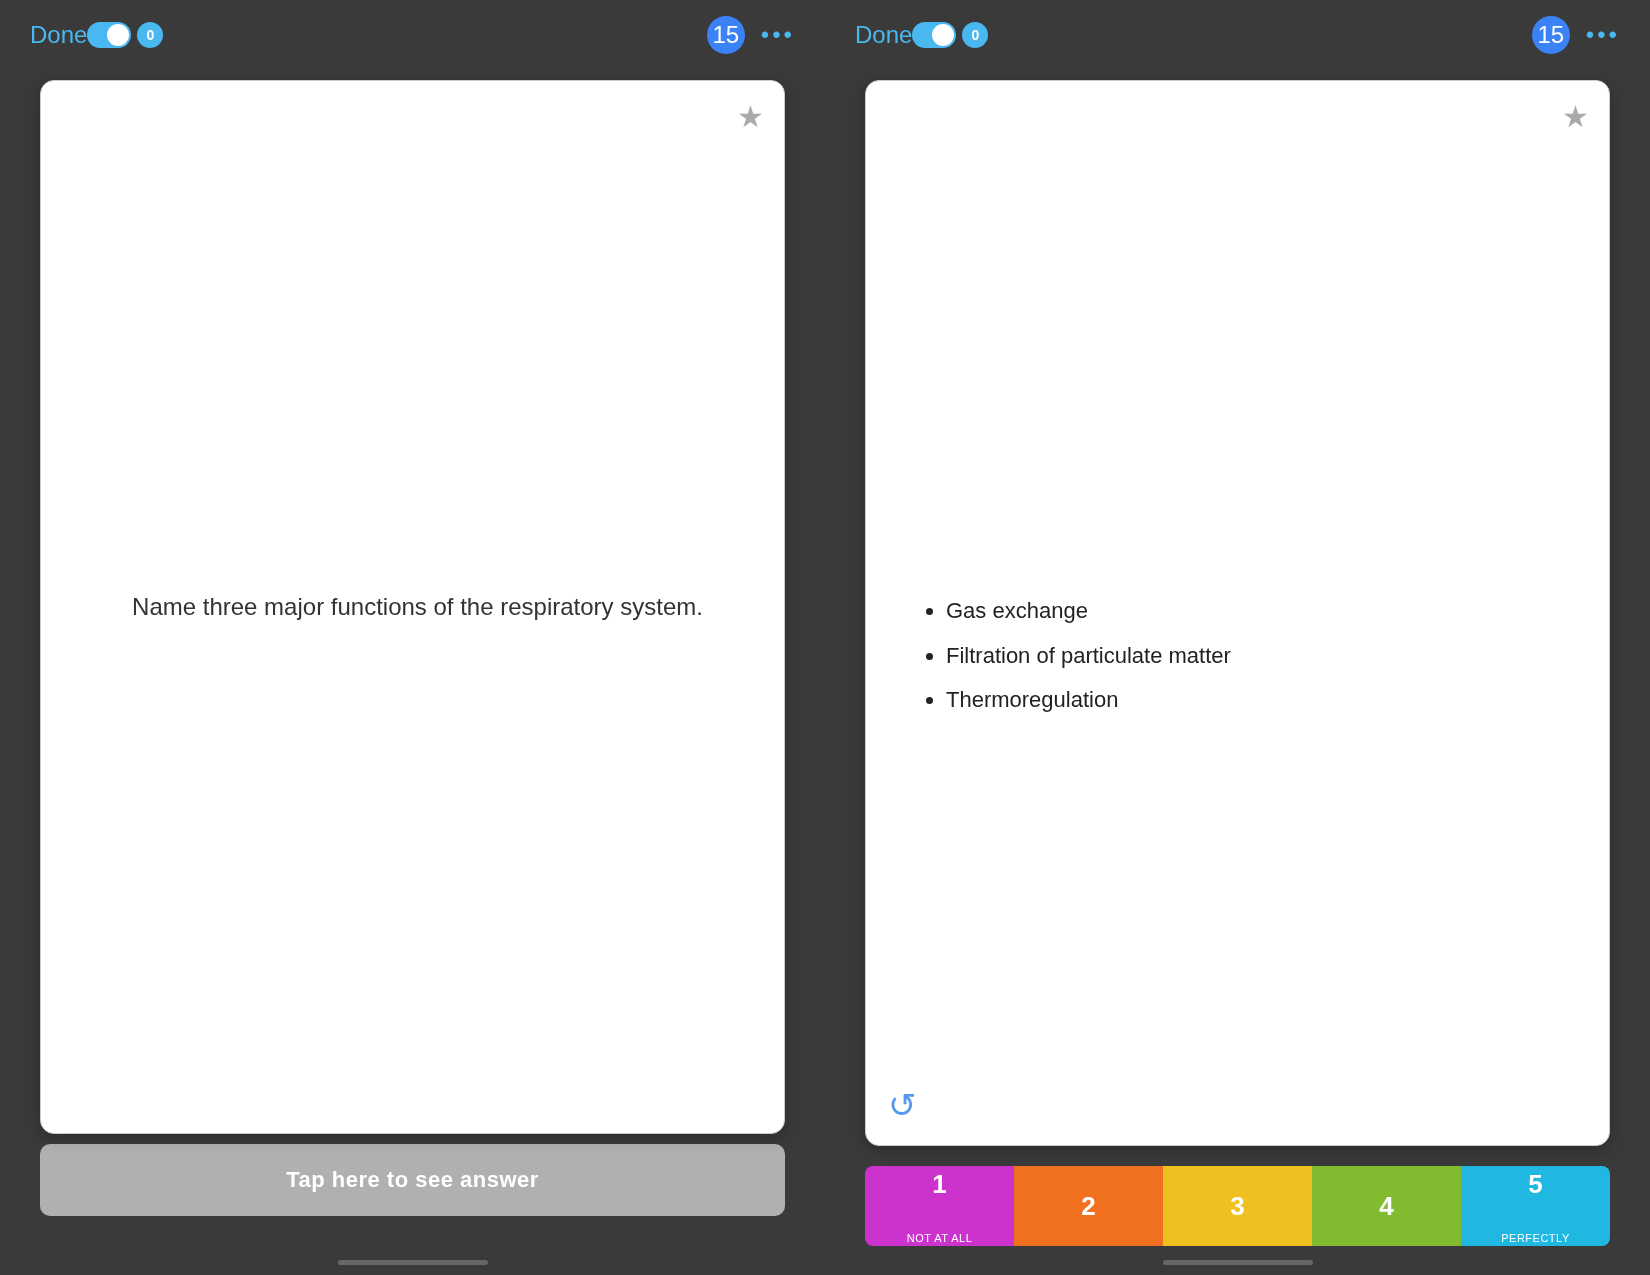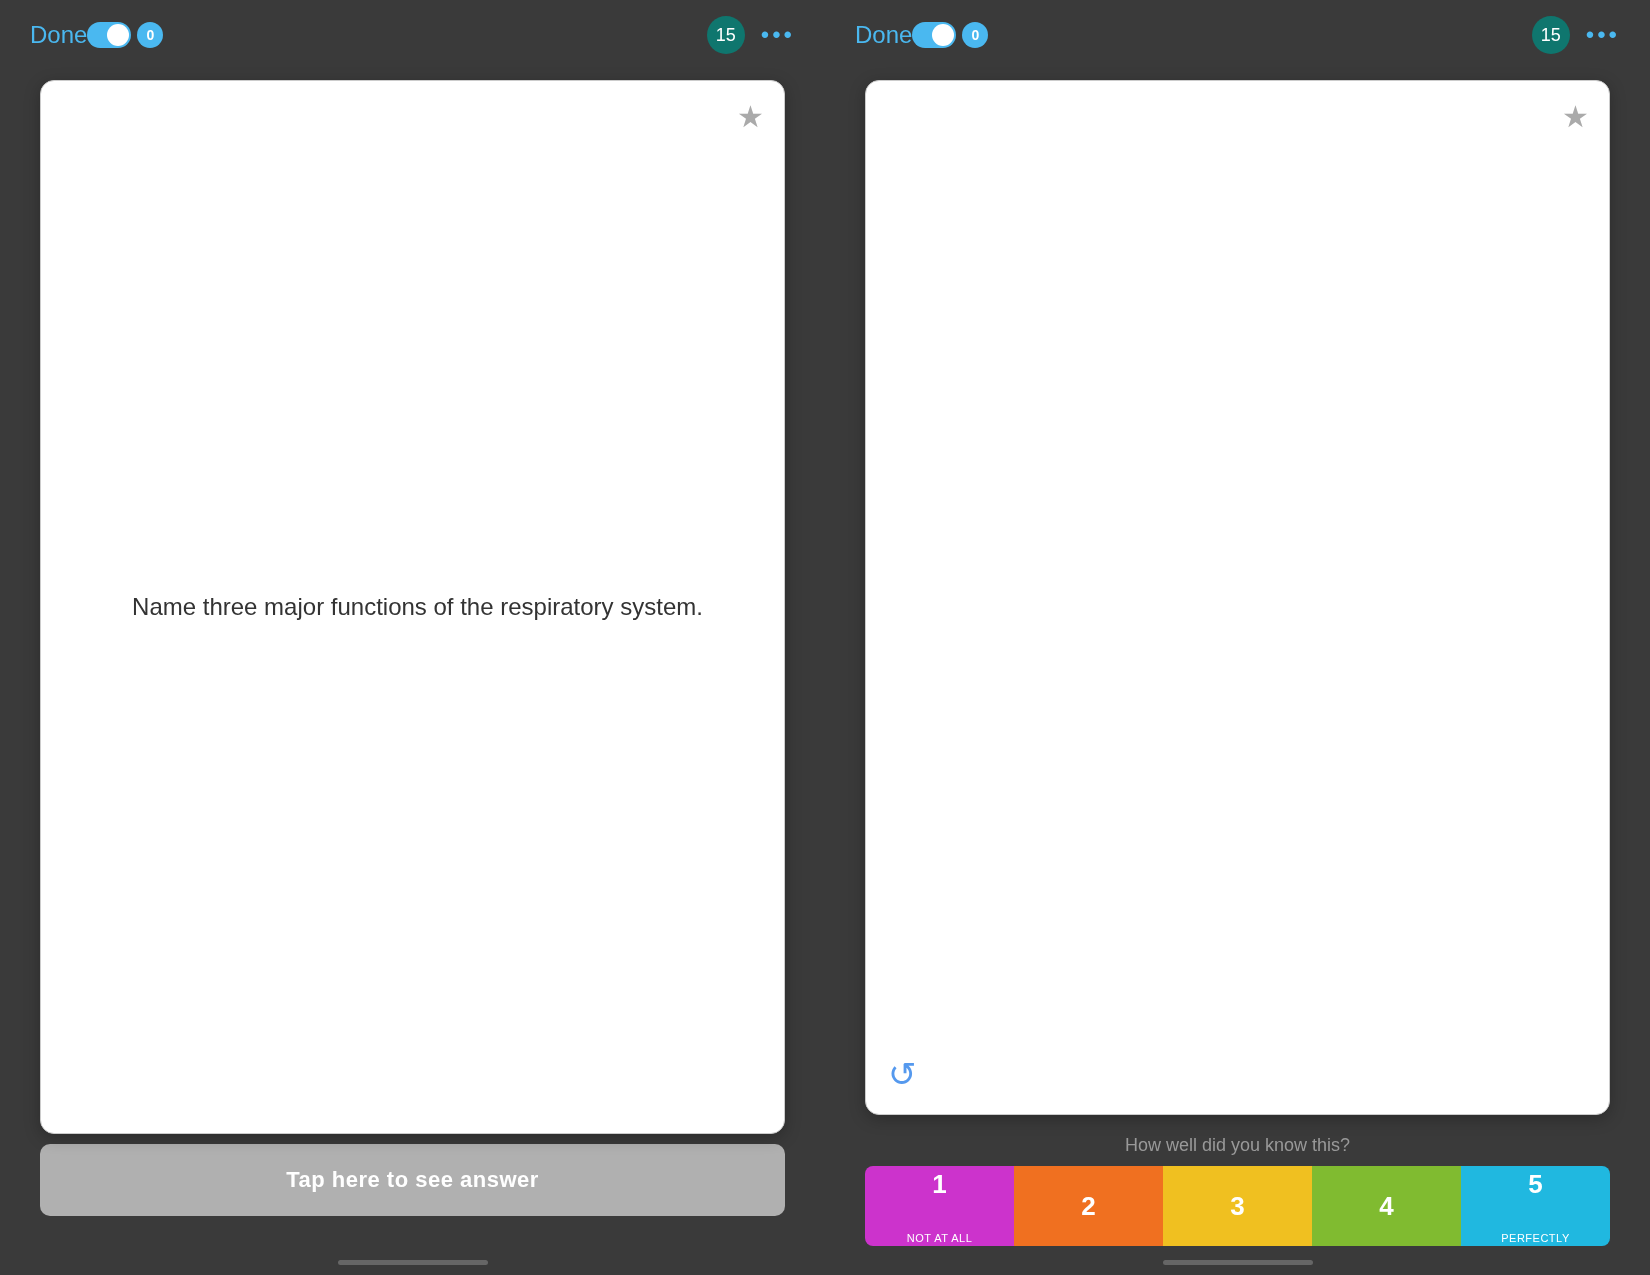--- a/index.html
+++ b/index.html
@@ -78,27 +78,27 @@
       color: white;
       font-size: 14px;
       font-weight: bold;
     }
 
     .spacer { flex: 1; }
 
     .count-badge {
       width: 38px;
       height: 38px;
-      background: #0f766e;
+      background: #3b82f6;
       border-radius: 50%;
       display: flex;
       align-items: center;
       justify-content: center;
       color: white;
-      font-size: 18px;
+      font-size: 24px;
       font-weight: 500;
     }
 
     .more-dots {
       color: #4ab8f0;
       font-size: 24px;
       letter-spacing: 3px;
       margin-left: 16px;
     }
 
@@ -307,26 +307,32 @@
       <div class="toggle-number">0</div>
     </div>
     <div class="spacer"></div>
     <div class="count-badge">15</div>
     <span class="more-dots">•••</span>
   </div>
 
   <div class="card-wrapper">
     <div class="flashcard" style="align-items: flex-start; padding-top: 60px;">
       <span class="star-icon">★</span>
+      <div class="card-answer">
+        <ul id="answer-list">
+            <li>Gas exchange</li>
+            <li>Filtration of particulate matter</li>
+            <li>Thermoregulation</li>
+          </ul>
+      </div>
       <span class="undo-icon">↺</span>
     </div>
   </div>
 
   <div class="rating-section" style="padding: 0 40px 0 40px;">
-    <p class="rating-question">How well did you know this?</p>
     <div class="rating-buttons" id="rating-buttons">
         <button class="rating-btn" style="background: rgb(204, 51, 204);">
           <span class="rating-number">1</span>
           <span class="rating-label">NOT AT ALL</span>
         </button>
         <button class="rating-btn" style="background: rgb(240, 112, 32);">
           <span class="rating-number">2</span>
         </button>
         <button class="rating-btn" style="background: rgb(240, 192, 32);">
           <span class="rating-number">3</span>

